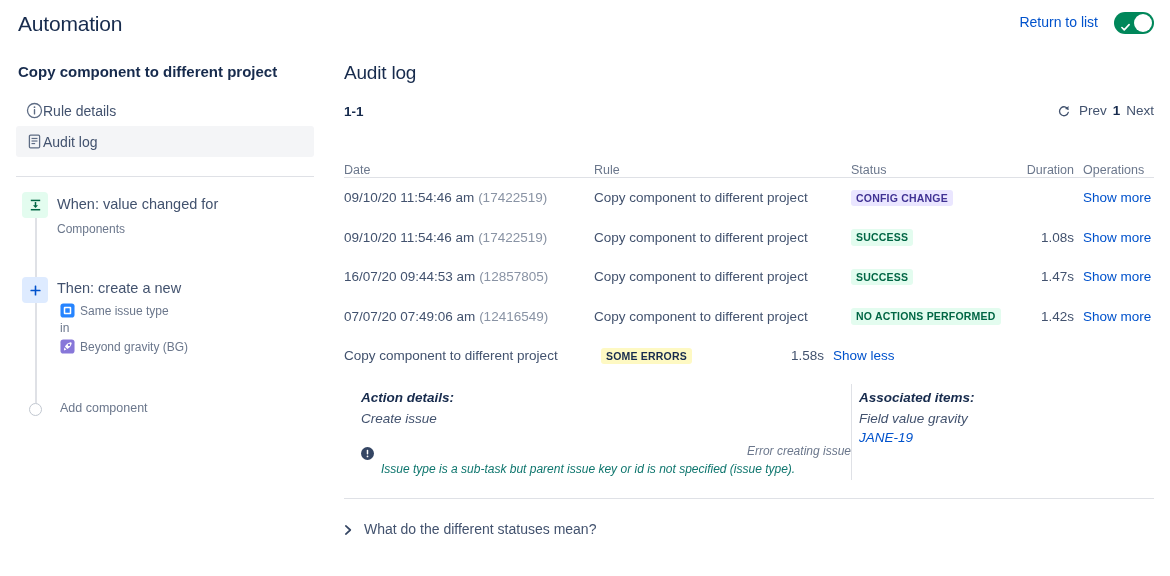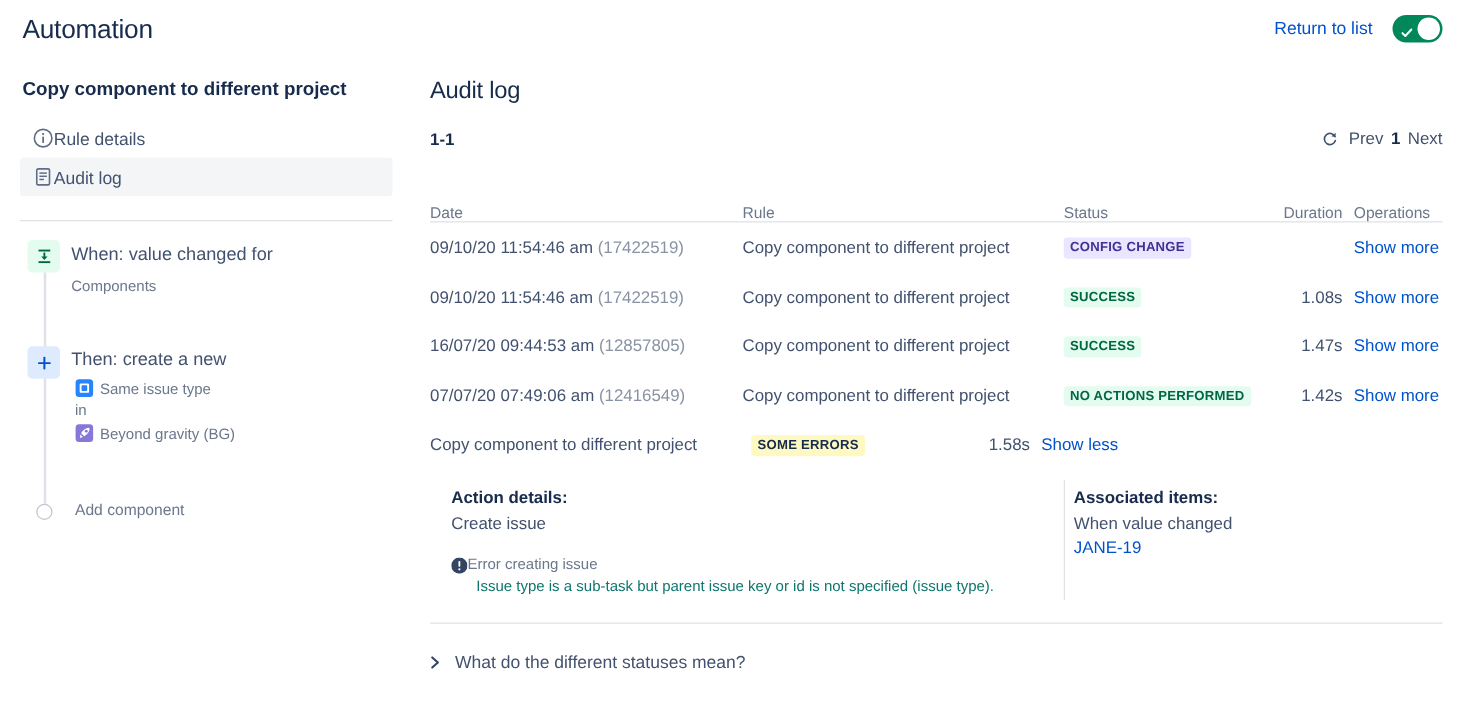--- a/index.html
+++ b/index.html
@@ -136,31 +136,31 @@
     display: inline-block; padding: 2px 5px 2.5px; border-radius: 3px;
     font-size: 10.5px; font-weight: bold; letter-spacing: 0.2px;
   }
   .badge.purple { background: #EAE6FF; color: #403294; }
   .badge.green  { background: #E3FCEF; color: #006644; }
   .badge.yellow { background: #fef9c3; color: #172B4D; }
 
   
   .detail {
     position: relative; display: flex;
-    padding: 14px 0 22px 0; border-bottom: 1px solid #DFE1E6;
+    padding: 14px 0 22px 0; border-bottom: 1px solid #DFE1E6; font-style: italic;
   }
   .detail .vsep {
     position: absolute; left: 507px; top: 8px;
     width: 1px; height: 96px; background: #DFE1E6;
   }
   .det-left  { width: 507px; padding-left: 17px; }
   .det-right { padding-left: 8px; }
   .det-head { font-size: 13.5px; font-weight: bold; color: #172B4D; margin-bottom: 6px; }
   .det-line { font-size: 13.5px; color: #42526E; margin-bottom: 4px; }
-  .err-row { display: flex; align-items: flex-start; gap: 0; margin-top: 18px; }
+  .err-row { display: flex; align-items: flex-start; gap: 0; margin-top: 18px; justify-content: space-between; }
   .err-ico { width: 13px; height: 13px; flex: none; margin-top: 2px; display:block; }
   .err-txt { font-size: 12px; color: #6B778C; }
   .err-detail { font-size: 12px; color: #0f766e; margin: 3px 0 0 20px; }
   .det-link { font-size: 13.5px; color: #0052CC; cursor: pointer; }
 
   .faq {
     position: absolute; left: 14px; top: 521px;
     display: flex; align-items: center; gap: 11px;
     font-size: 14px; color: #42526E; cursor: pointer;
   }
@@ -381,21 +381,21 @@
                 <circle cx="7" cy="10.2" r="0.95" fill="#fff"></circle>
               </svg>
             </span>
             <span class="err-txt">Error creating issue</span>
           </div>
           <div class="err-detail">Issue type is a sub-task but parent issue key or id is not specified (issue type).</div>
         </div>
 
         <div class="det-right">
           <div class="det-head">Associated items:</div>
-          <div class="det-line">When value changed</div>
+          <div class="det-line">Field value gravity</div>
           <div class="det-link">JANE-19</div>
         </div>
       </div>
     </div>
 
     <div class="faq">
       <span class="chev">
         <svg viewBox="0 0 10 12" width="9" height="12">
           <path d="M2 1.5 L7 6 L2 10.5" fill="none" stroke="#344563" stroke-width="1.9" stroke-linecap="round" stroke-linejoin="round"></path>
         </svg>

